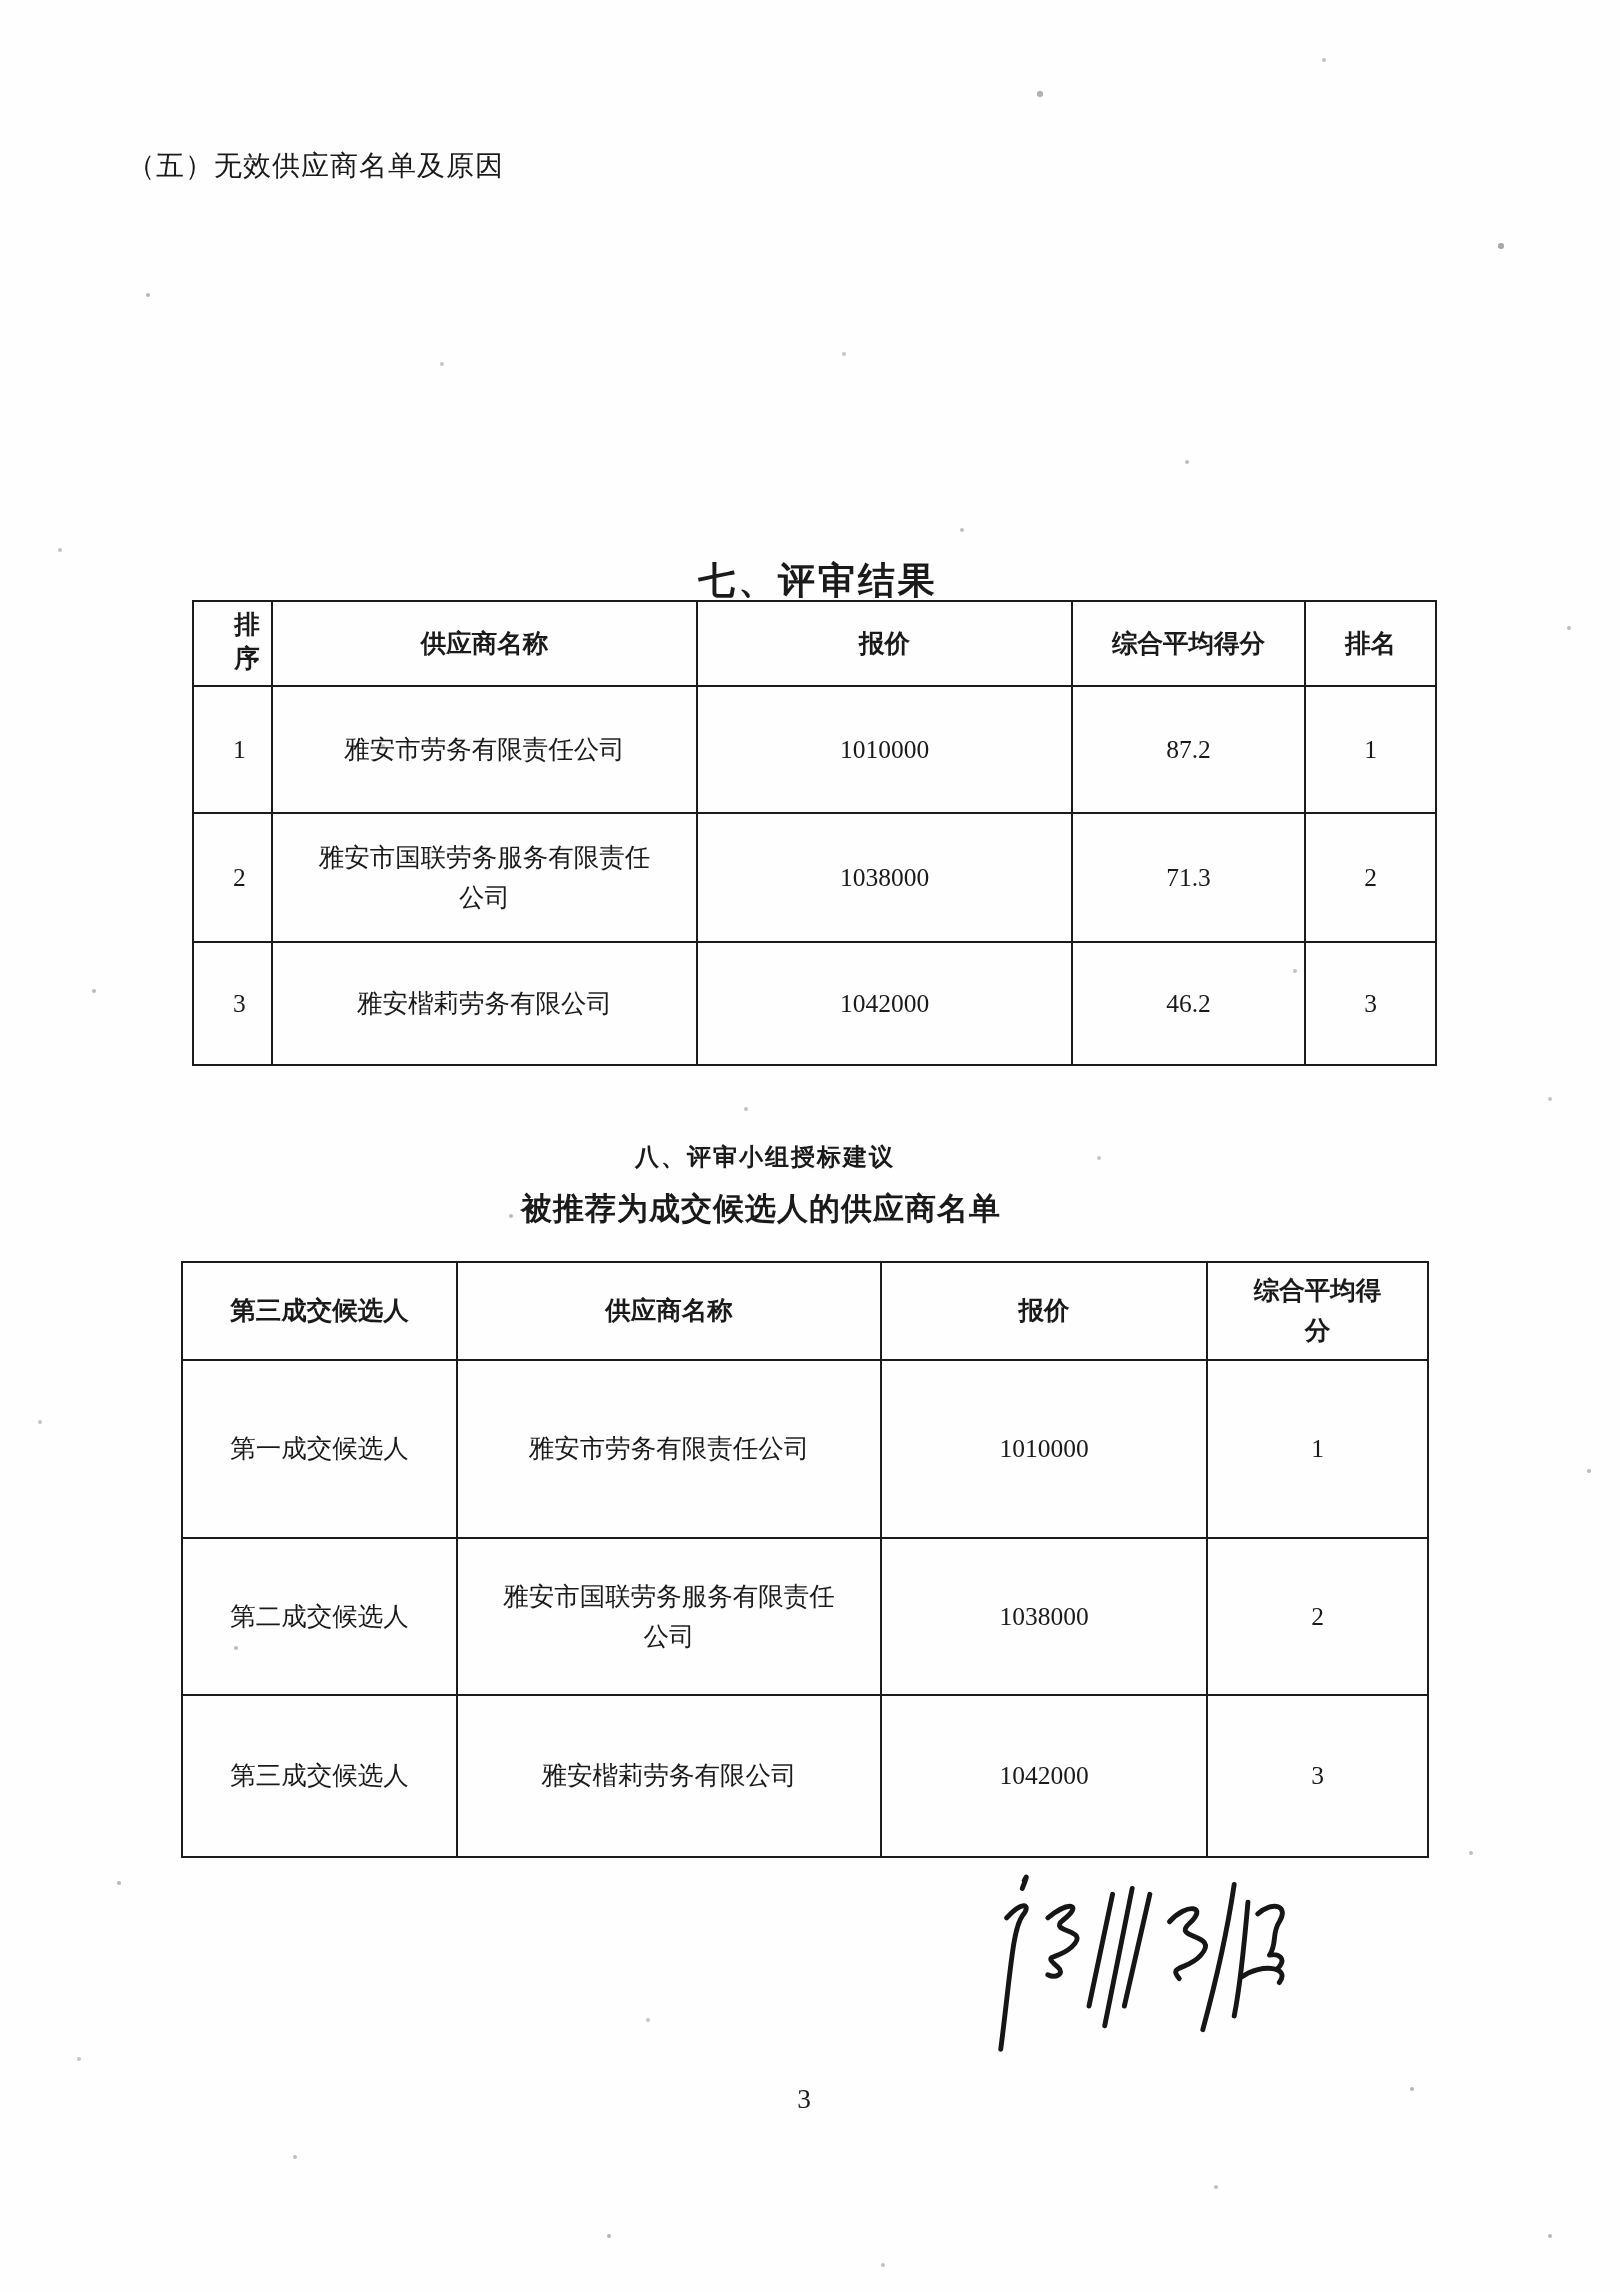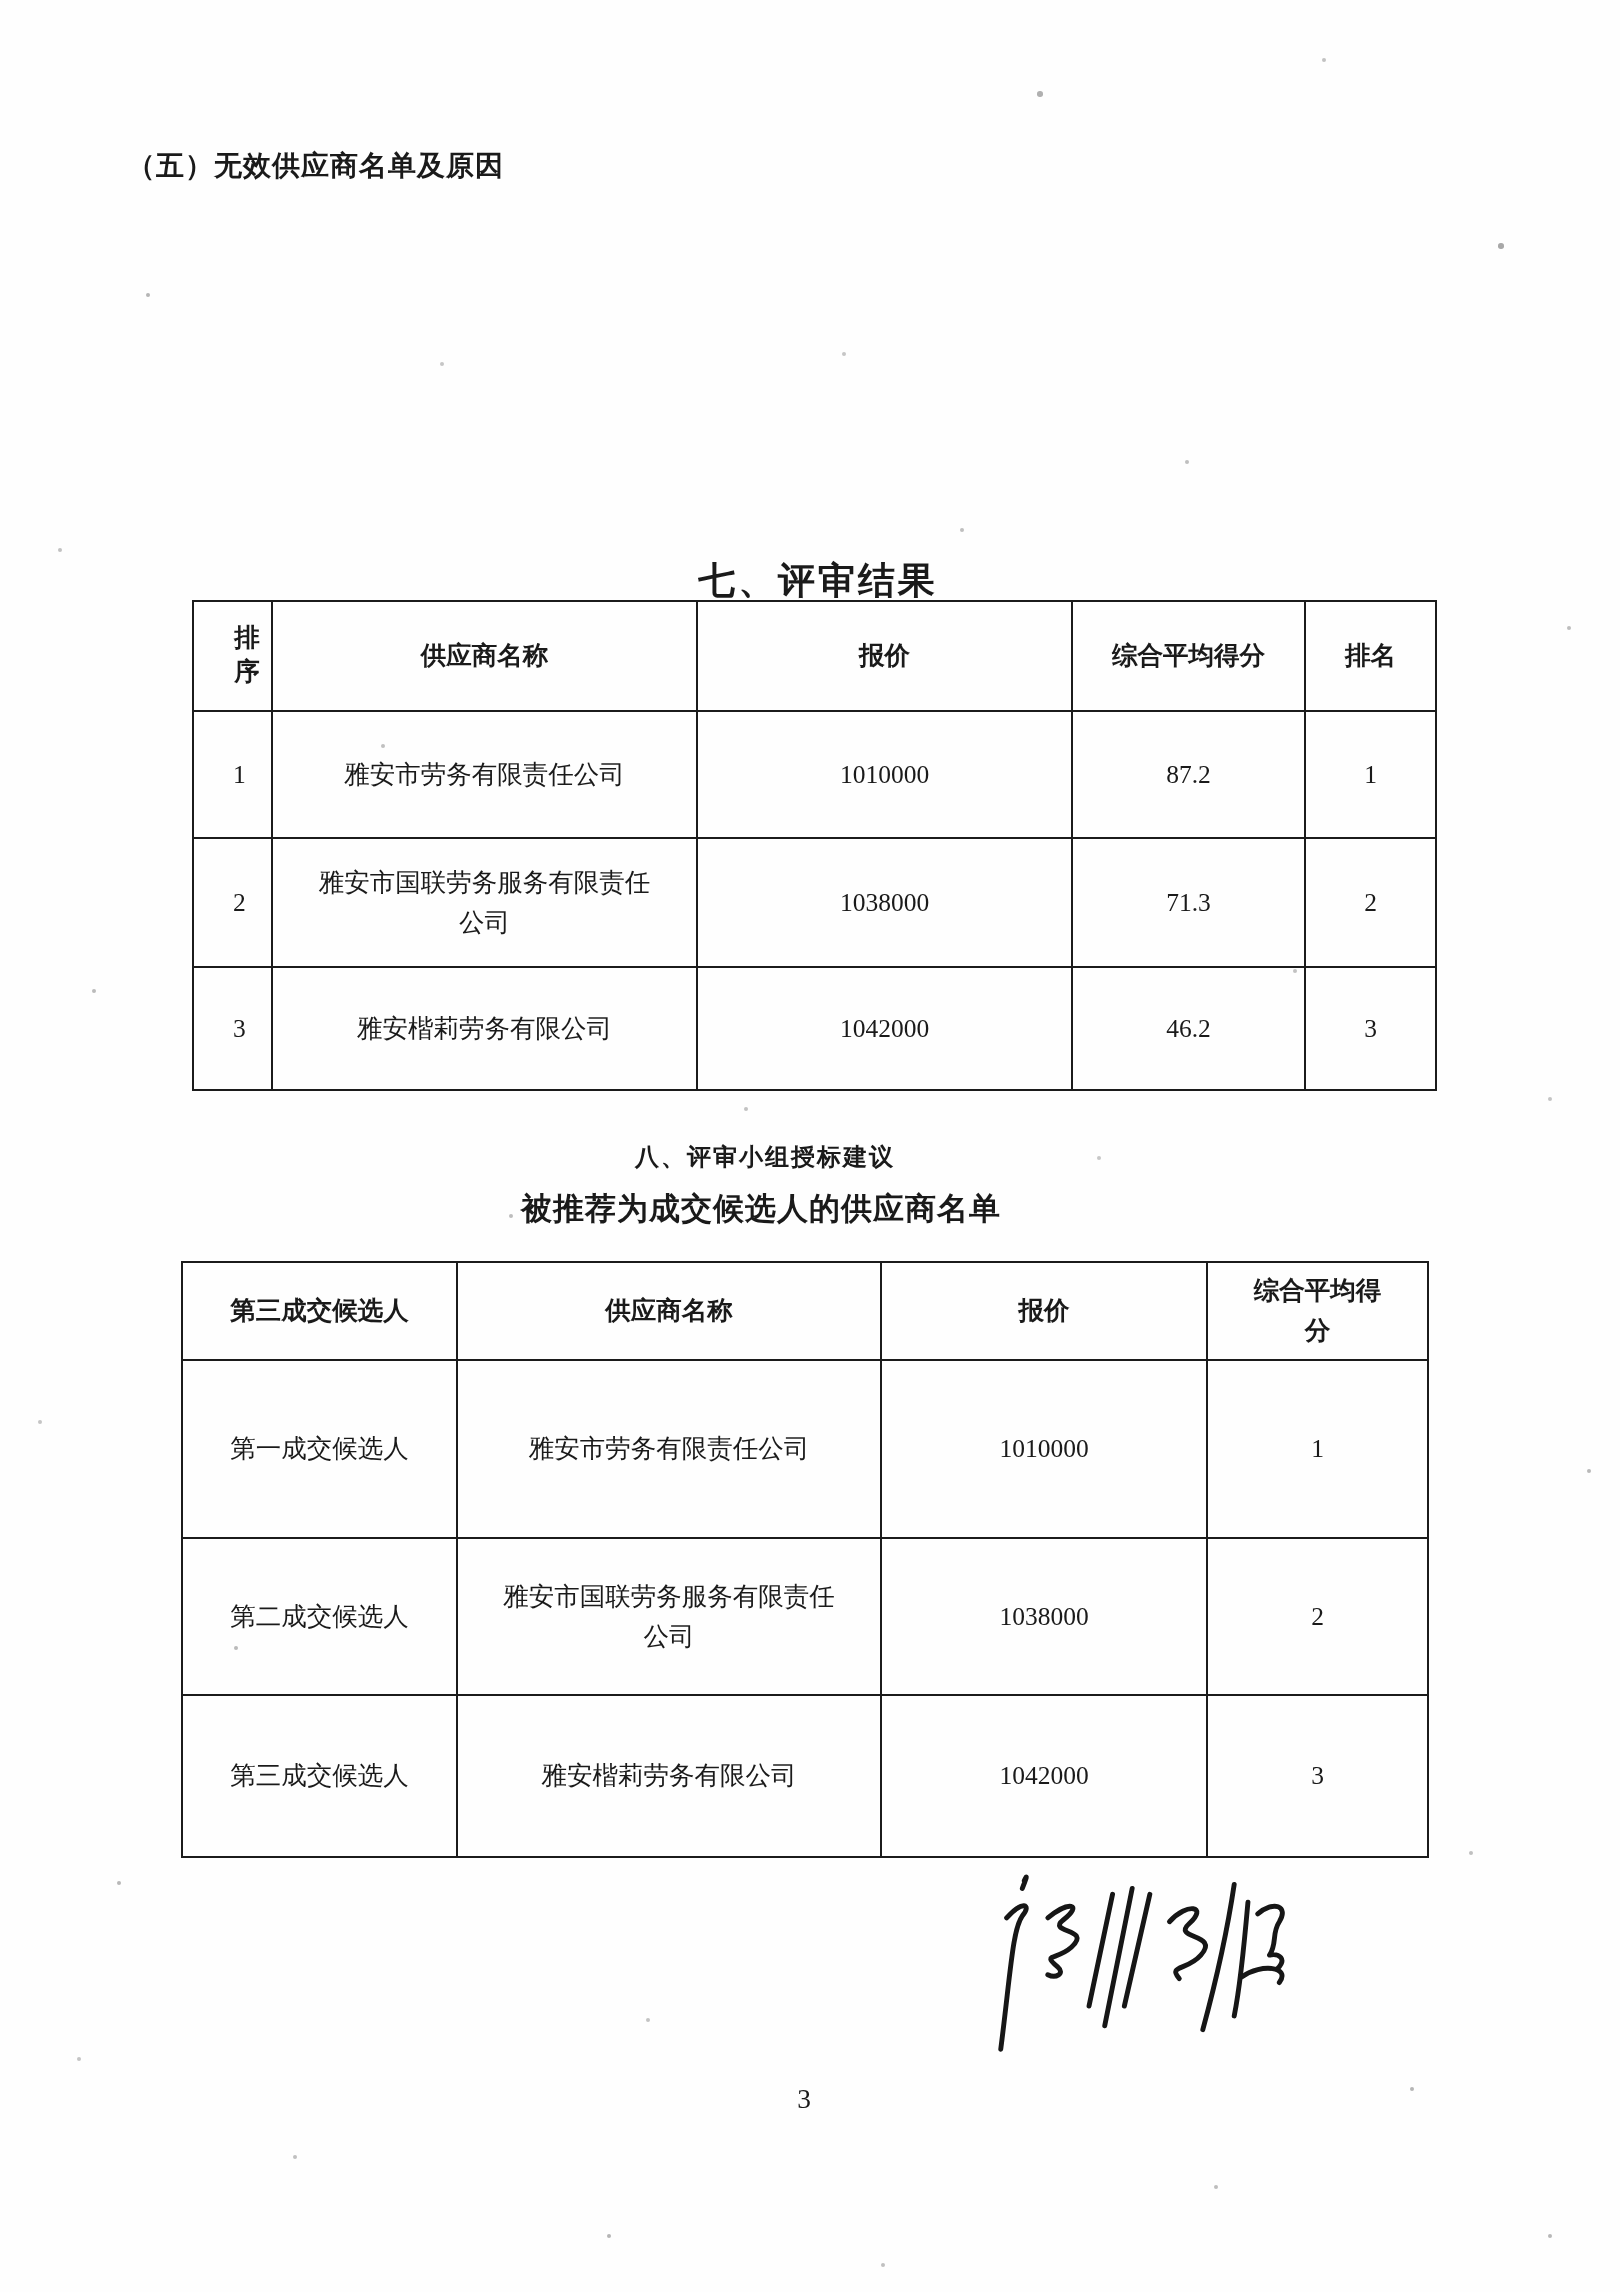--- a/index.html
+++ b/index.html
@@ -25,21 +25,21 @@
       1588px 1470px 0 1px #b9b9b9, 1470px 1852px 0 1px #c0c0c0, 1411px 2088px 0 1px #b5b5b5,
       843px 353px 0 1px #c6c6c6, 961px 529px 0 1px #bfbfbf, 745px 1108px 0 1px #c2c2c2,
       510px 1215px 0 1px #bdbdbd, 1098px 1157px 0 1px #c7c7c7, 382px 745px 0 1px #c0c0c0,
       235px 1647px 0 1px #bababa, 647px 2019px 0 1px #c3c3c3, 1215px 2186px 0 1px #bdbdbd,
       882px 2264px 0 1px #c0c0c0, 1549px 2235px 0 1px #b8b8b8, 78px 2058px 0 1px #c4c4c4,
       1294px 970px 0 1px #c2c2c2, 441px 363px 0 1px #c6c6c6, 1186px 461px 0 1px #bfbfbf;
   }
 
   .h5 {
     position: absolute; left: 127px; top: 147px;
-    font-size: 28px; font-weight: 700; letter-spacing: 1px;
+    font-size: 28px; font-weight: 400; letter-spacing: 1px;
   }
 
   table.doc {
     position: absolute;
     border-collapse: collapse;
     table-layout: fixed;
     border: 2.9px solid #1b1b1b;
   }
   table.doc th, table.doc td {
     border: 2px solid #1b1b1b;
@@ -52,21 +52,21 @@
   }
   table.doc th { font-weight: 600; }
   td.num, th.num { padding: 0 3.9px; }
 
   .t1 { left: 265px; top: 216px; width: 1083px; }
   .t1 tr.hd  { height: 78px; }
   .t1 tr.r0  { height: 86px; }
   .t1 tr.r1  { height: 92px; }
 
   .t2 { left: 192px; top: 600px; width: 1245px; }
-  .t2 tr.hd { height: 110px; }
+  .t2 tr.hd { height: 85px; }
   .t2 tr.r0 { height: 127px; }
   .t2 tr.r1 { height: 129px; }
   .t2 tr.r2 { height: 123px; }
   .wrap-narrow { display: inline-block; width: 1.1em; line-height: 1.35; white-space: normal; word-break: break-all; }
 
   .t3 { left: 181px; top: 1261px; width: 1247px; }
   .t3 tr.hd { height: 98px; }
   .t3 tr.r0 { height: 178px; }
   .t3 tr.r1 { height: 157px; }
   .t3 tr.r2 { height: 162px; }

